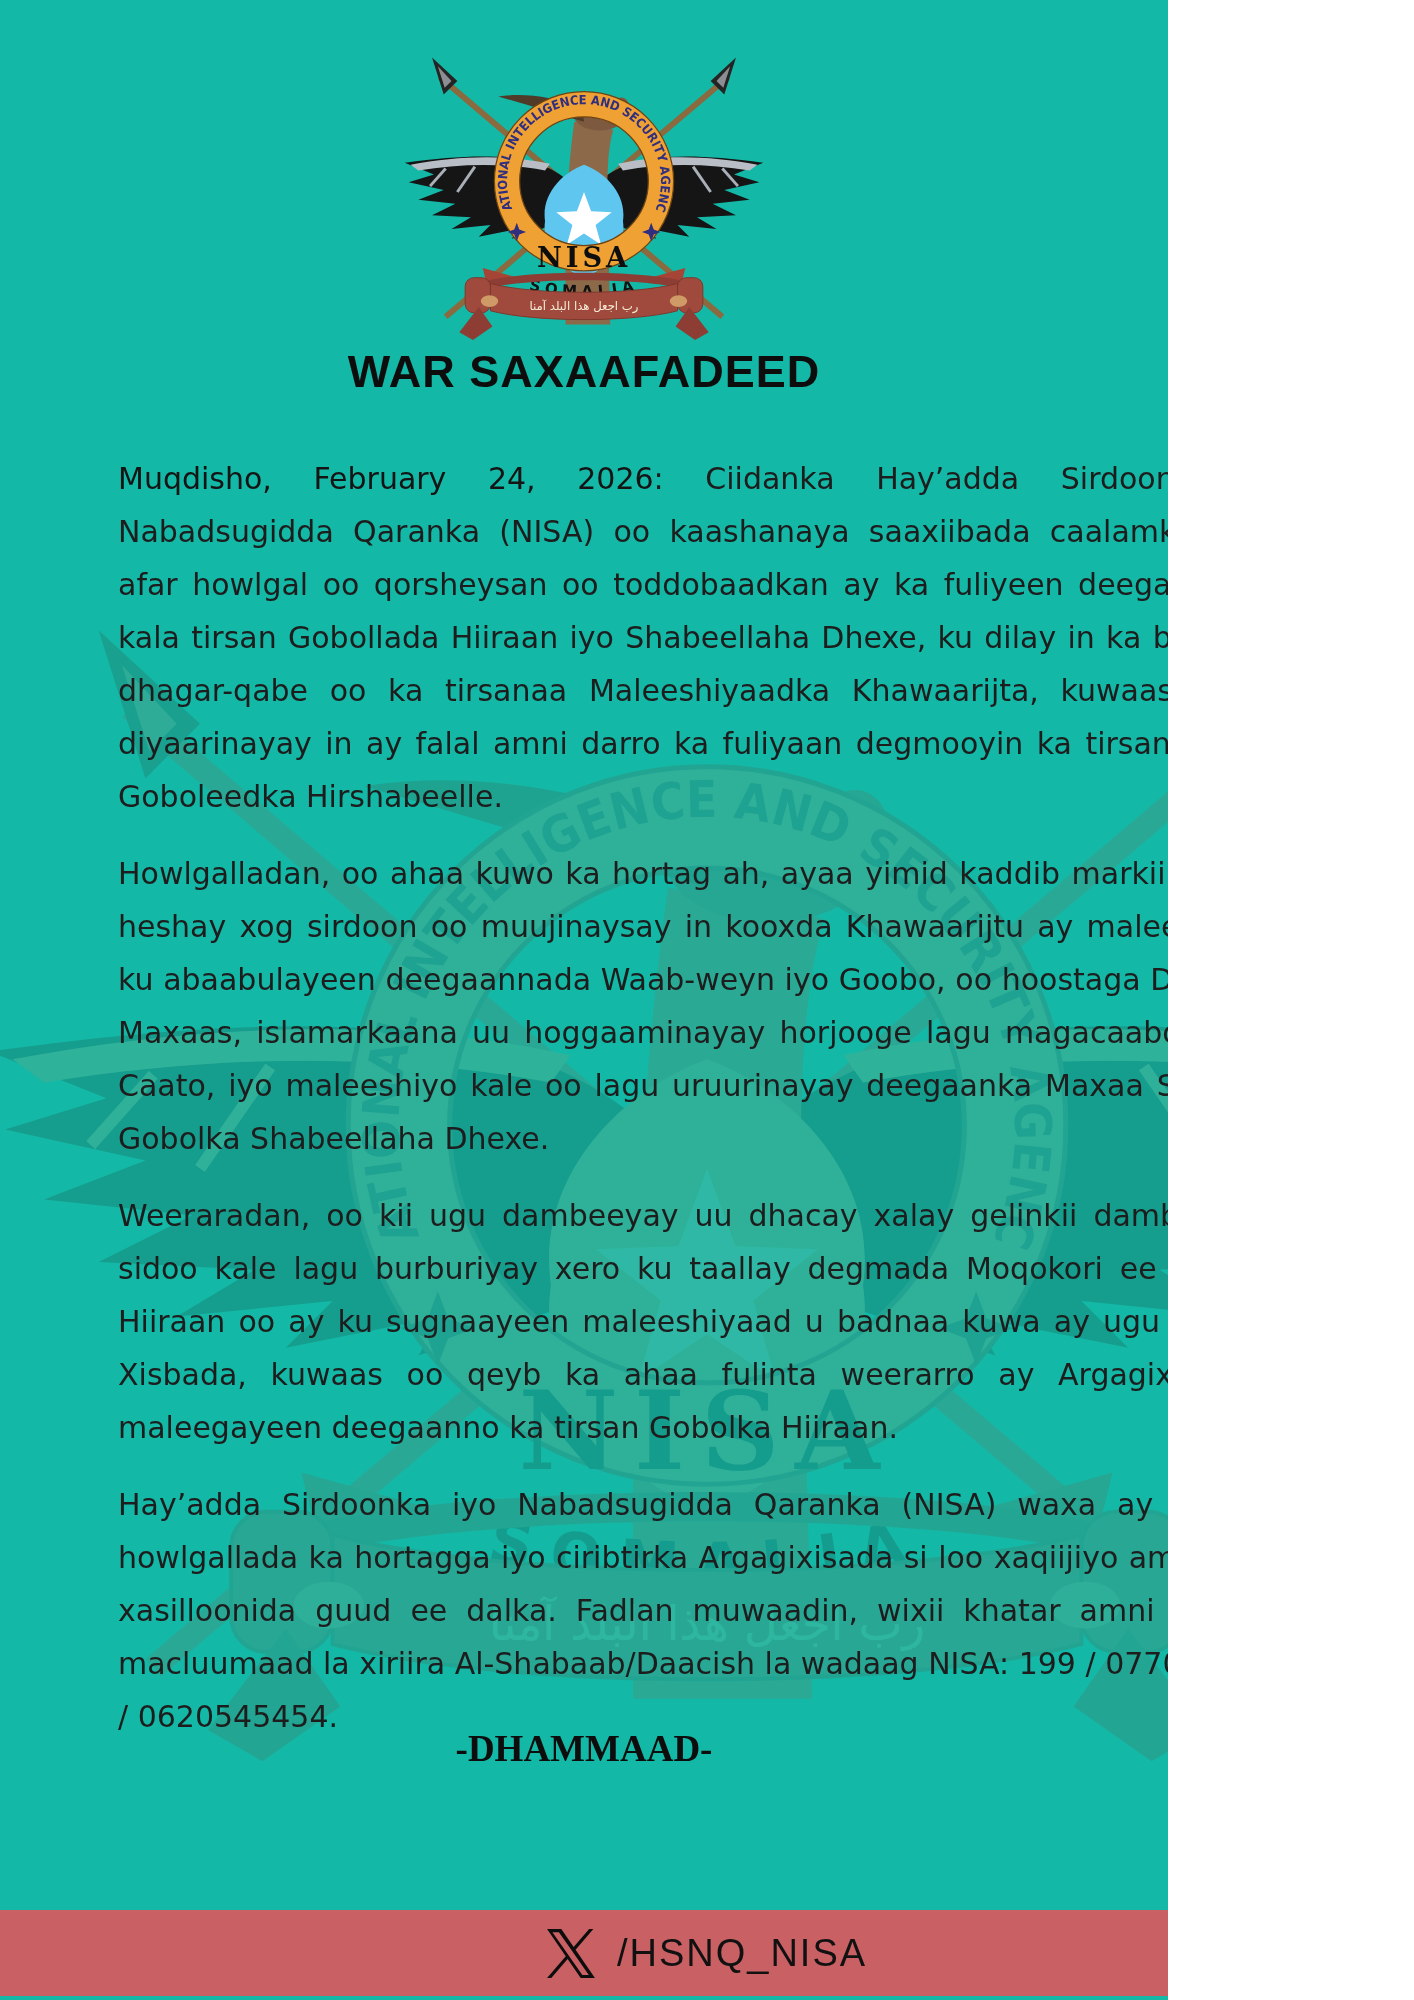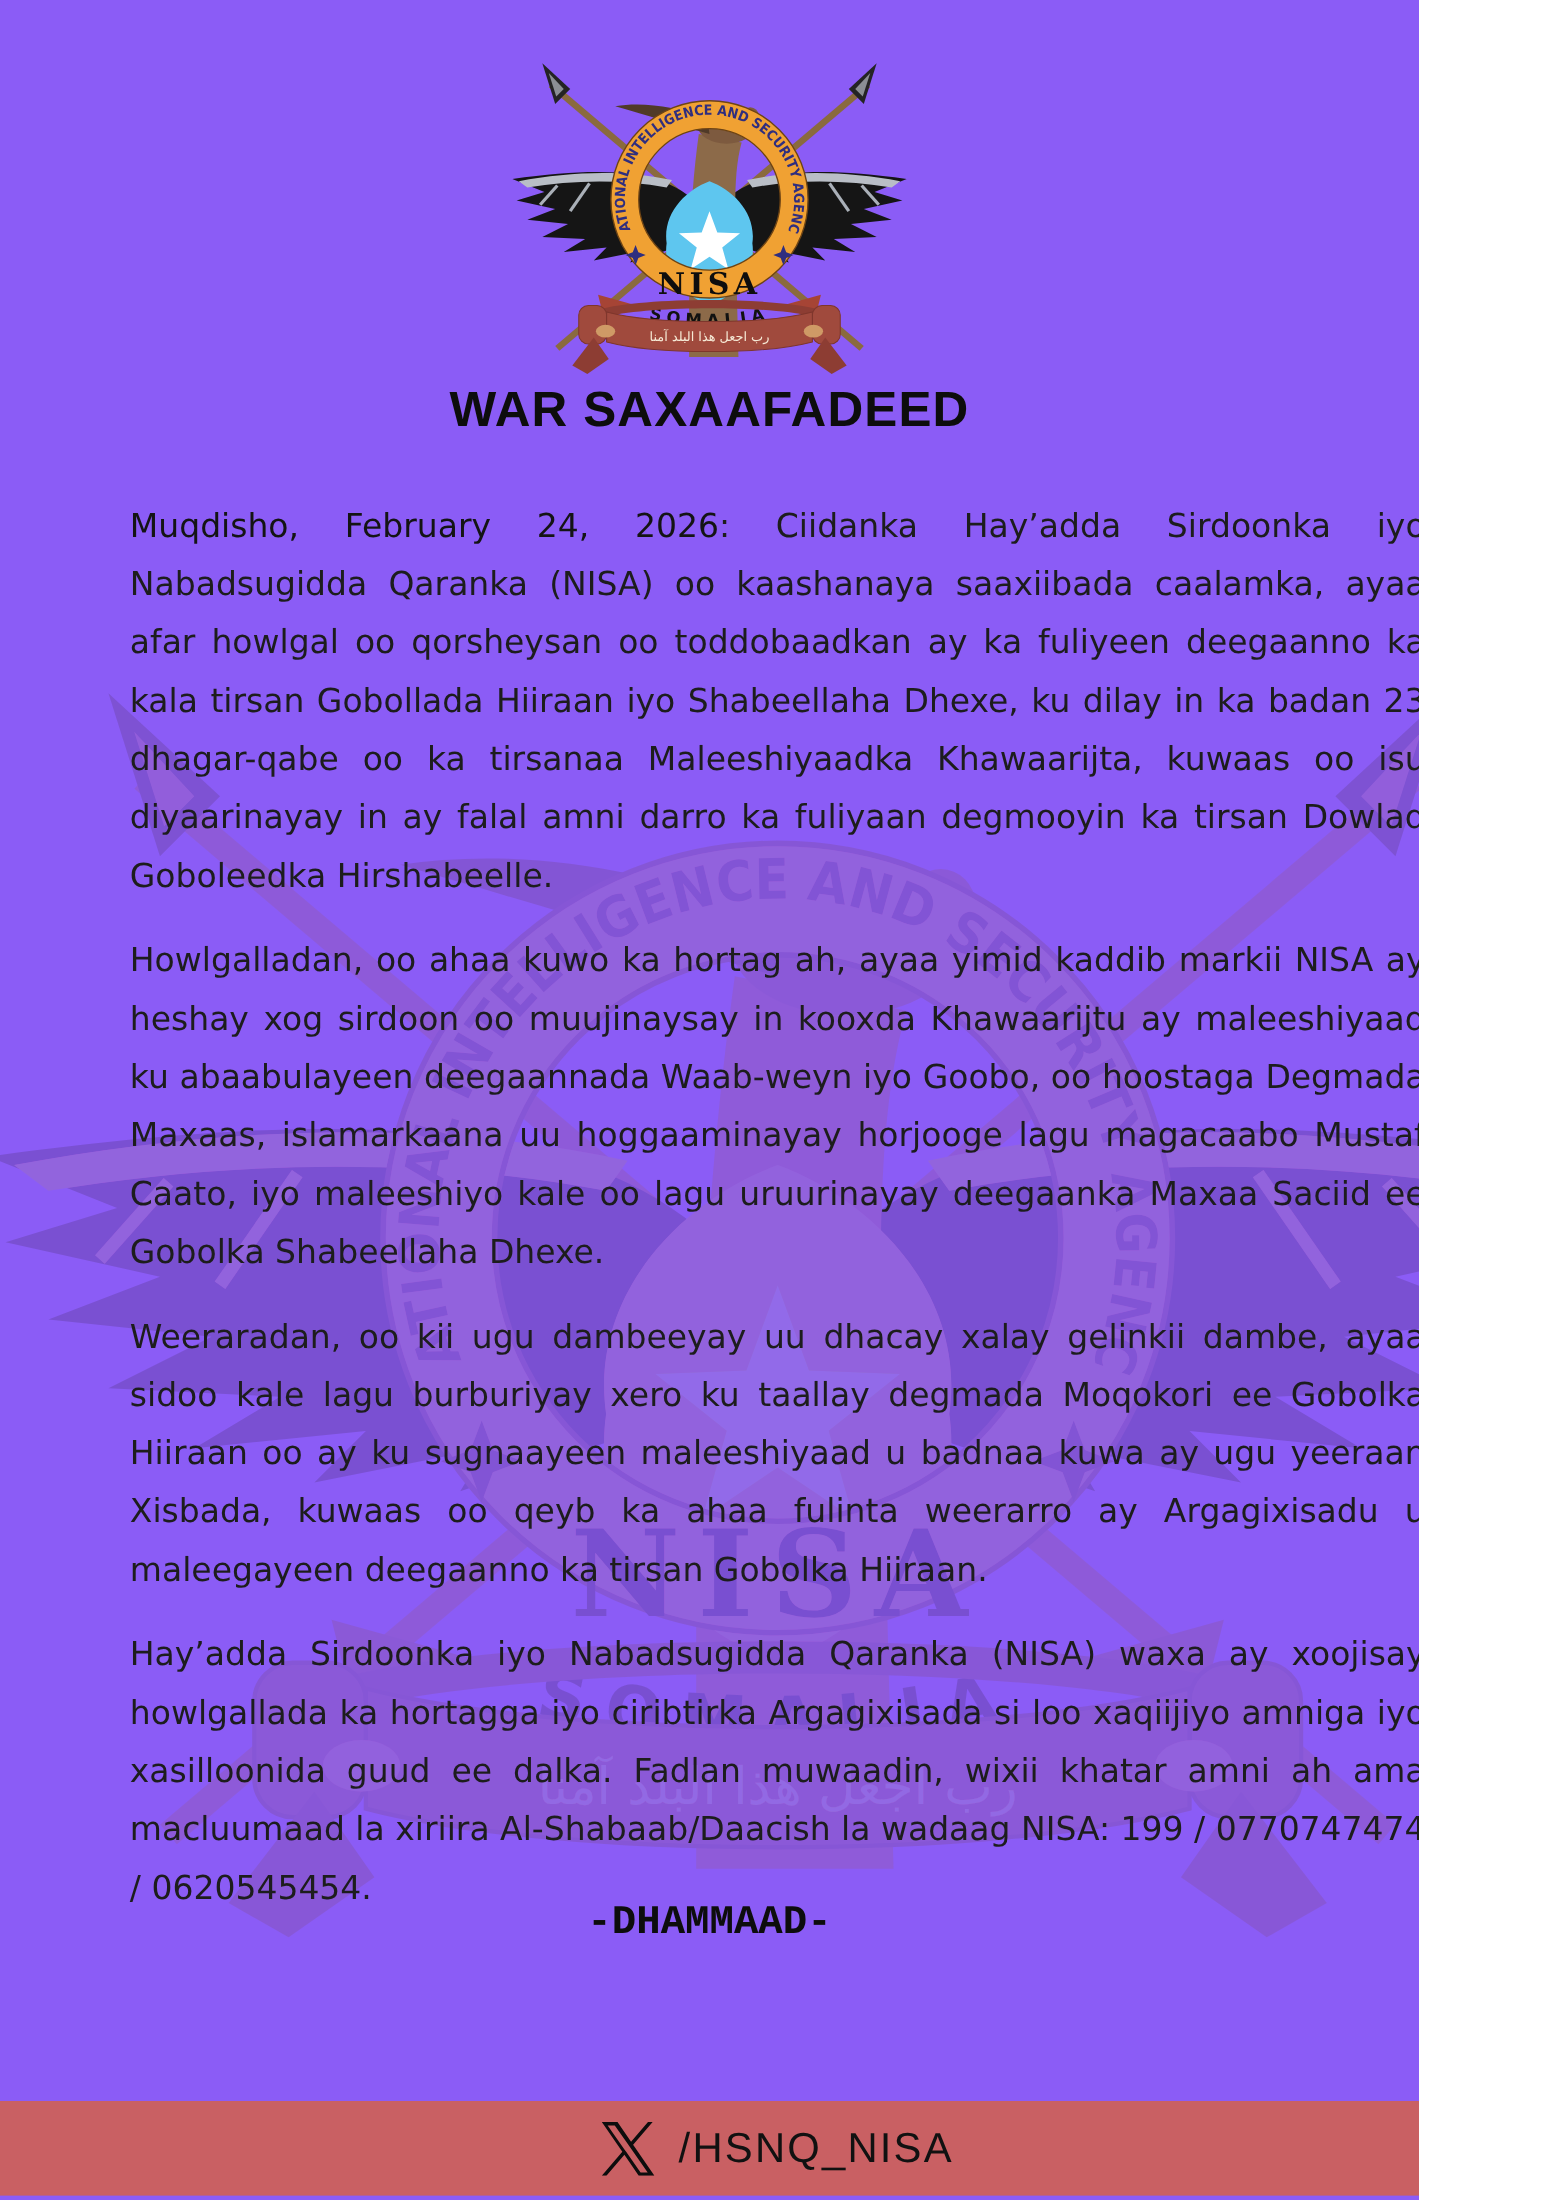--- a/index.html
+++ b/index.html
@@ -1,18 +1,18 @@
 <!DOCTYPE html>
 <html><head>
 <meta charset="utf-8">
 <style>
   html,body{margin:0;padding:0;}
   .page{
-    position:relative; width:1290px; height:2000px;
-    background:#8b5cf6; overflow:hidden;
+    position:relative; width:1168px; height:2000px;
+    background:#14b8a6; overflow:hidden;
     font-family:"DejaVu Sans", sans-serif; color:#1d1d1d;
   }
   .logo-wrap{
     position:absolute; top:40px; left:50%; transform:translateX(-50%);
     z-index:3;
   }
   .watermark{
     position:absolute; top:560px; left:-73px; z-index:1;
     opacity:0.15;
     filter:sepia(1) saturate(3) hue-rotate(-30deg) brightness(0.75);
@@ -29,21 +29,21 @@
   }
   .content p{
     margin:0 0 24px 0;
     font-size:30px; line-height:53px;
     text-align:justify; text-justify:inter-word;
   }
   .content p .lead{ font-weight:400; color:#141414; }
   .end-marker{
     position:absolute; top:1727px; left:0; width:100%; z-index:3;
     text-align:center;
-    font-family:Liberation Mono, monospace;
+    font-family:Liberation Serif, serif;
     font-size:37px; font-weight:700; color:#0d0d0d;
   }
   .footer-bar{
     position:absolute; top:1910px; left:0; width:1414px; height:86px;
     background:#c96063; z-index:4;
     display:flex; align-items:center; justify-content:center; gap:22px;
   }
   .footer-bar .x-logo{ width:48px; height:49px; display:block; }
   .footer-handle{
     font-family:"Liberation Sans", sans-serif;

